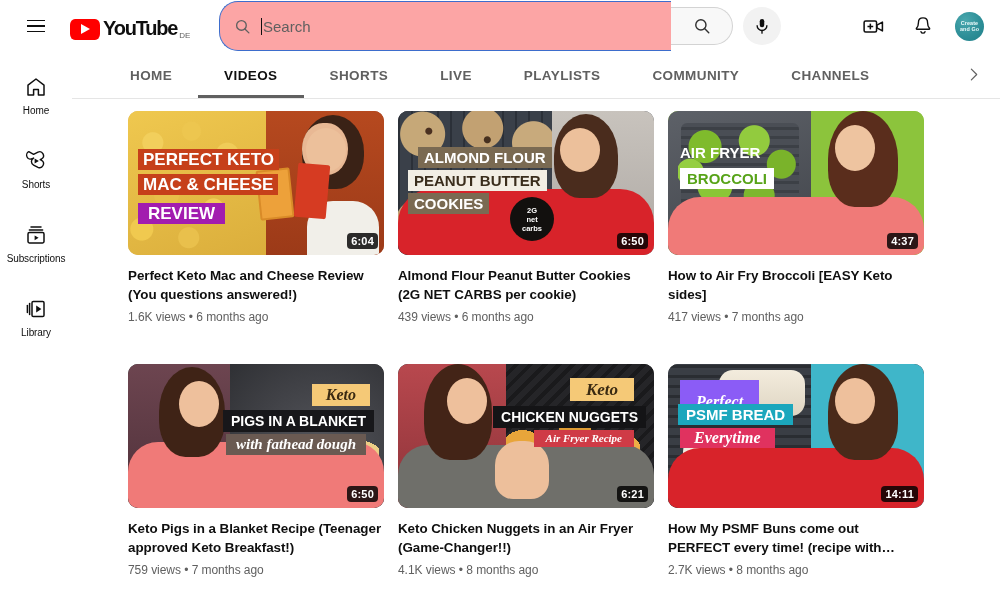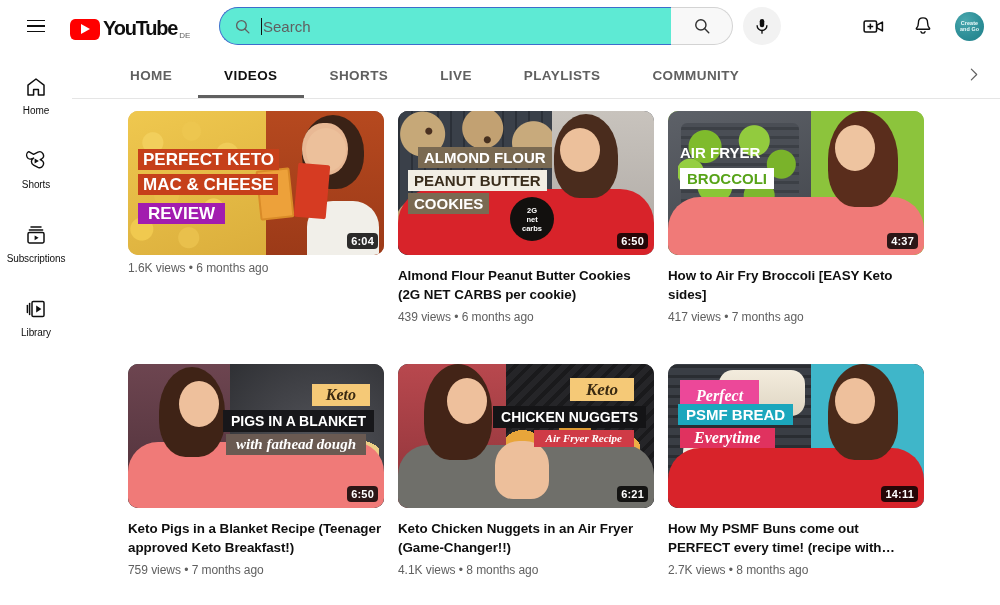--- a/index.html
+++ b/index.html
@@ -44,26 +44,26 @@
     font-size: 20px; font-weight: bold; letter-spacing: -1.2px;
     margin-left: 3px; margin-top: 2px; color: #0f0f0f;
   }
   .logo-cc { font-size: 8px; color: #606060; margin-left: 2px; margin-top: 1px; letter-spacing: 0; }
 
   
   .mast-center { flex: 1; display: flex; align-items: center; justify-content: center; }
   .search-form { display: flex; align-items: center; }
   .search-box {
     display: flex; align-items: center;
-    width: 452px; height: 38px;
+    width: 452px; height: 50px;
     border: 1.5px solid #3d6dcc;
     border-right: none;
     border-radius: 19px 0 0 19px;
     padding: 0 6px 0 14px;
-    background: #5eead4;
+    background: #fca5a5;
   }
   .search-mag-inline { margin-right: 10px; display: flex; }
   .search-caret {
     width: 1px; height: 17px; background: #0f0f0f; margin-right: 1px;
   }
   .search-ph {
     font-size: 15px; color: #606060; line-height: 1;
   }
   .search-btn {
     width: 62px; height: 38px;
@@ -308,21 +308,21 @@
   
   .t6-bg { position:absolute; inset:0; background:#2e3136; }
   .t6-left { position:absolute; left:0; top:0; width:56%; height:100%;
     background: repeating-linear-gradient(0deg,#2a2d32 0 3px,#3a3e45 3px 10px); }
   .t6-bun1 { position:absolute; left:6%; bottom:10%; width:78px; height:56px; border-radius:14px; background:linear-gradient(180deg,#f6f1e6,#e3dccd); }
   .t6-bun2 { position:absolute; left:20%; top:4%; width:86px; height:46px; border-radius:14px; background:linear-gradient(180deg,#f3ecdd,#ded5c2); }
   .t6-person { position:absolute; right:0; top:0; width:44%; height:100%; background:#3fb6c9; }
   .t6-hair { position:absolute; right:10%; top:0; width:70px; height:96px; border-radius:50% 50% 38% 38%; background:#4a2a1a; }
   .t6-face { position:absolute; right:19%; top:10%; width:40px; height:46px; border-radius:50%; background:#eec09c; }
   .t6-shirt { position:absolute; right:0; bottom:0; width:100%; height:42%; background:#d8232a; border-radius:32px 32px 0 0; }
-  .t6-l1 { left:12px; top:16px; font-size:16px; font-style:italic; color:#fff; background:#ec4899; padding:8px 16px; font-family:"Liberation Serif", serif; }
+  .t6-l1 { left:12px; top:16px; font-size:16px; font-style:italic; color:#fff; background:#8b5cf6; padding:14px 16px; font-family:"Liberation Serif", serif; }
   .t6-l2 { left:10px; top:40px; font-size:15px; color:#fff; background:#1ba7bd; padding:3px 8px; }
   .t6-l3 { left:12px; top:64px; font-size:16px; font-style:italic; color:#fff; background:#e0325f; padding:2px 14px; font-family:"Liberation Serif", serif; }
 </style>
 </head>
 <body>
 
 <div class="masthead">
   <div class="mast-left">
     <div class="hamburger">
       <span></span>
@@ -420,20 +420,21 @@
   </div>
 </div>
 
 <div class="tabbar">
   <div class="tab">HOME</div>
   <div class="tab active">VIDEOS</div>
   <div class="tab">SHORTS</div>
   <div class="tab">LIVE</div>
   <div class="tab">PLAYLISTS</div>
   <div class="tab">COMMUNITY</div>
+  <div class="tab">CHANNELS</div>
   <div class="tab-arrow">
     <svg width="17" height="17" viewBox="0 0 24 24">
       <path d="M9 4.5 16.5 12 9 19.5" fill="none" stroke="#606060" stroke-width="1.7" stroke-linecap="round" stroke-linejoin="round"></path>
     </svg>
   </div>
 </div>
 
 <div class="content">
   <div class="grid">
 
@@ -448,20 +449,21 @@
             <div class="t1-face"></div>
           <div class="t1-body"></div>
             <div class="t1-boxA"></div>
             <div class="t1-boxB"></div>
           <div class="t-band t1-l1">PERFECT KETO</div>
           <div class="t-band t1-l2">MAC &amp; CHEESE</div>
           <div class="t-band t1-l3">REVIEW</div>
         </div>
         <div class="dur">6:04</div>
       </div>
+      <div class="vtitle">Perfect Keto Mac and Cheese Review (You questions answered!)</div>
       <div class="vmeta">1.6K views • 6 months ago</div>
     </div>
 
     <div class="video">
       <div class="thumb">
         <div class="thumb-photo">
           <div class="t2-bg"></div>
             <div class="t2-rack"></div>
             <div class="t2-cookies"></div>
             <div class="t2-chips"></div>

